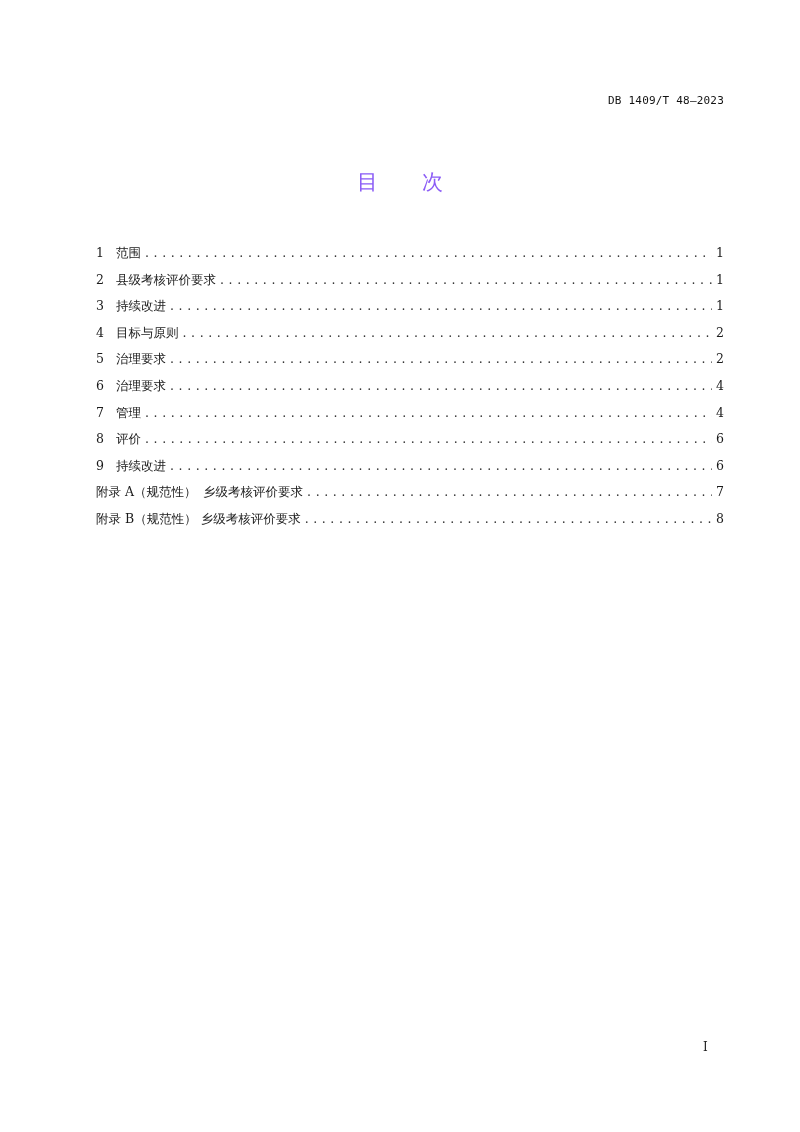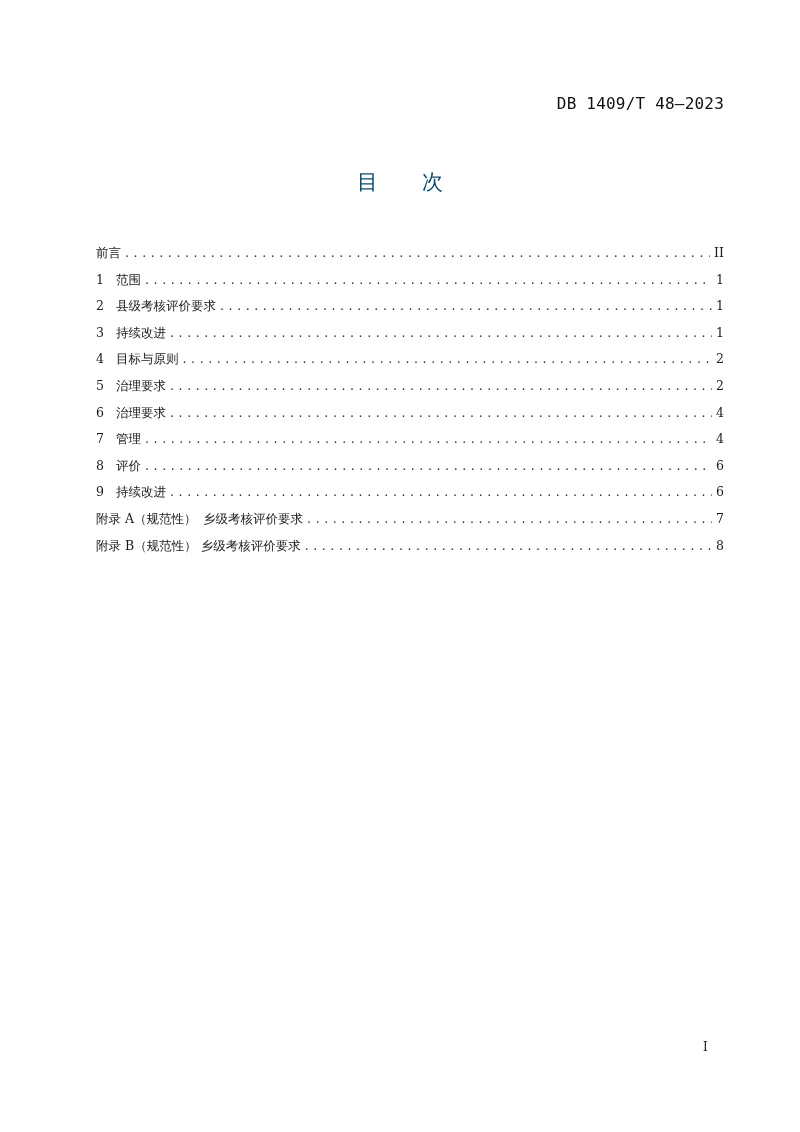--- a/index.html
+++ b/index.html
@@ -1,19 +1,19 @@
 <!DOCTYPE html>
 <html><head>
 <meta charset="utf-8">
 <style>
   html, body { margin: 0; padding: 0; background: #ffffff; }
   body { width: 800px; height: 1132px; position: relative; overflow: hidden;
          font-family: "DejaVu Serif", "Liberation Serif", serif; color: #1a1a1a; }
-  .header-code { position: absolute; top: 94px; right: 76px; font-family: "DejaVu Sans Mono", "Liberation Mono", monospace; font-size: 16px; letter-spacing: 0.2px; color: #111; margin-left: 48px; }
-  .title { position: absolute; top: 168px; left: 0; width: 800px; text-align: center; font-family: Liberation Sans, sans-serif; font-size: 21px; color: #0c4a6e; }
+  .header-code { position: absolute; top: 94px; right: 76px; font-family: "DejaVu Sans Mono", "Liberation Mono", monospace; font-size: 11px; letter-spacing: 0.2px; color: #111; margin-left: 48px; }
+  .title { position: absolute; top: 168px; left: 0; width: 800px; text-align: center; font-family: Liberation Sans, sans-serif; font-size: 21px; color: #8b5cf6; }
   .title span { display: inline-block; }
   .title .gap { width: 44px; }
   .toc { position: absolute; top: 240px; left: 96px; width: 628px; }
   .toc-row { display: flex; align-items: baseline; height: 26.6px; font-size: 12.5px; line-height: 26.6px; }
   .toc-num { width: 20px; flex: 0 0 auto; }
   .toc-label { flex: 0 0 auto; white-space: nowrap; }
   .toc-dots { flex: 1 1 auto; overflow: hidden; white-space: nowrap; margin: 0 4px; letter-spacing: 4.6px; color: #333; }
   .toc-dots::before { content: "................................................................................................................................................"; }
   .toc-page { flex: 0 0 auto; text-align: right; min-width: 8px; }
   .appendix-gap { display: inline-block; width: 20px; }
@@ -22,25 +22,20 @@
 </head>
 <body>
 
 <div class="header-code">DB 1409/T 48—2023</div>
 
 <div class="title">
   <span>目</span><span class="gap"></span><span>次</span>
 </div>
 
 <div class="toc">
-  <div class="toc-row">
-    <span class="toc-label">前言</span>
-    <span class="toc-dots"></span>
-    <span class="toc-page">II</span>
-  </div>
   <div class="toc-row">
     <span class="toc-num">1</span>
     <span class="toc-label">范围</span>
     <span class="toc-dots"></span>
     <span class="toc-page">1</span>
   </div>
   <div class="toc-row">
     <span class="toc-num">2</span>
     <span class="toc-label">县级考核评价要求</span>
     <span class="toc-dots"></span>

